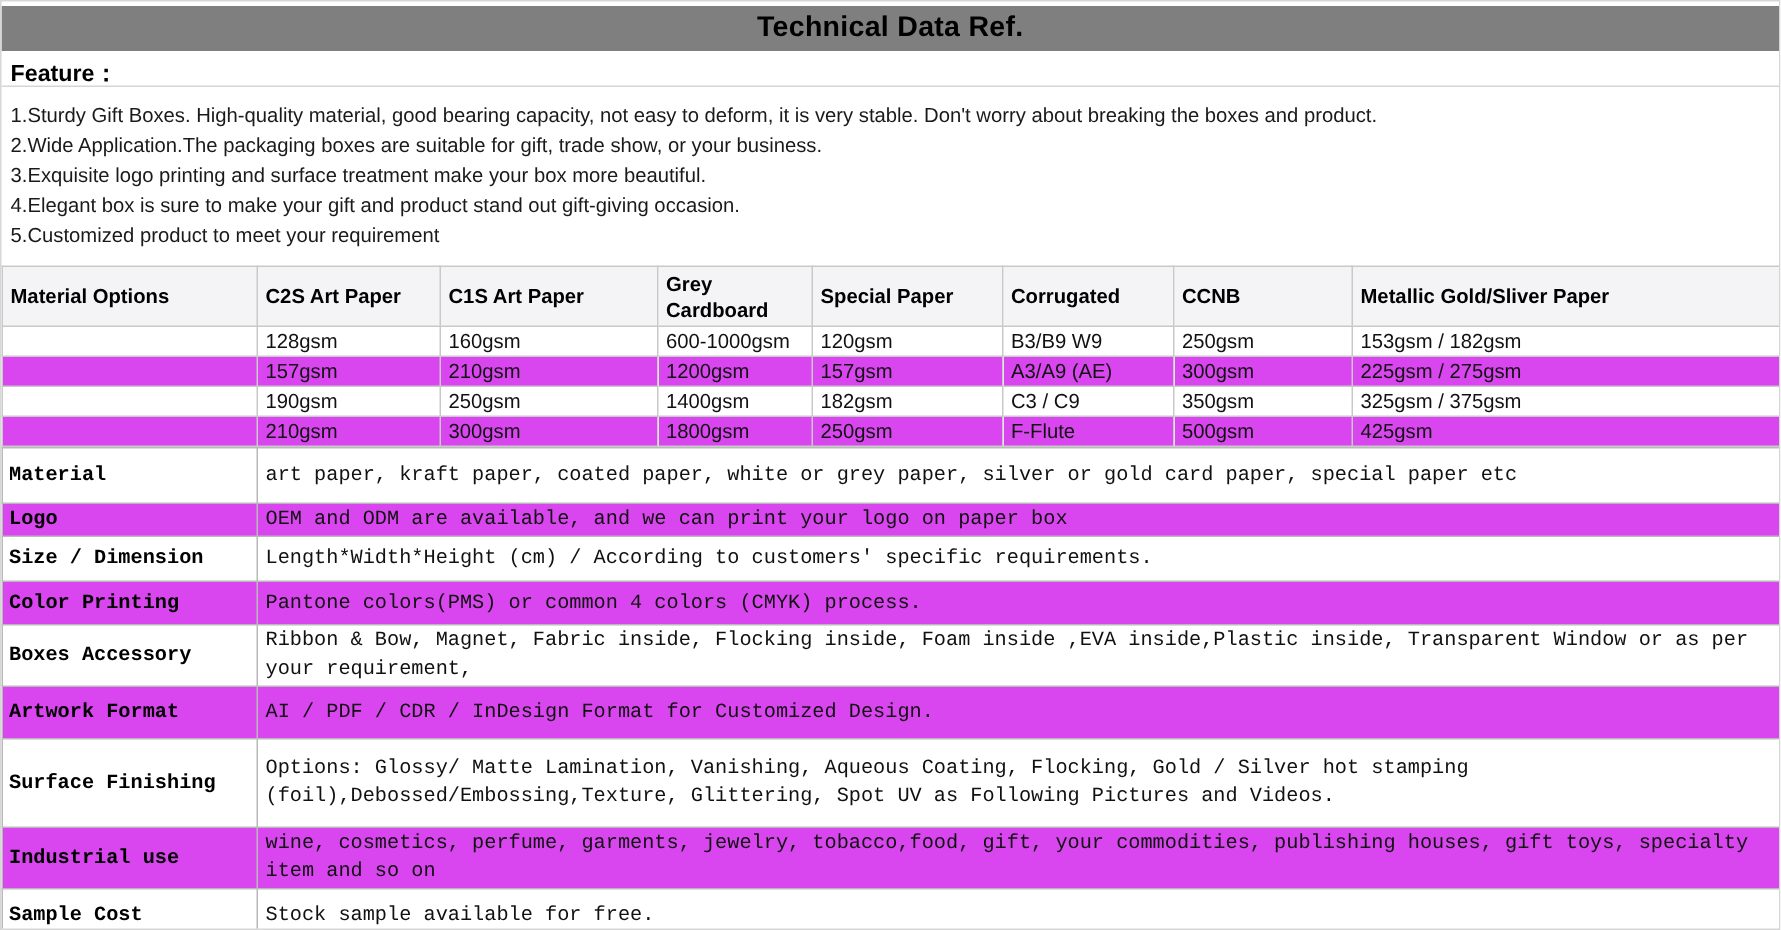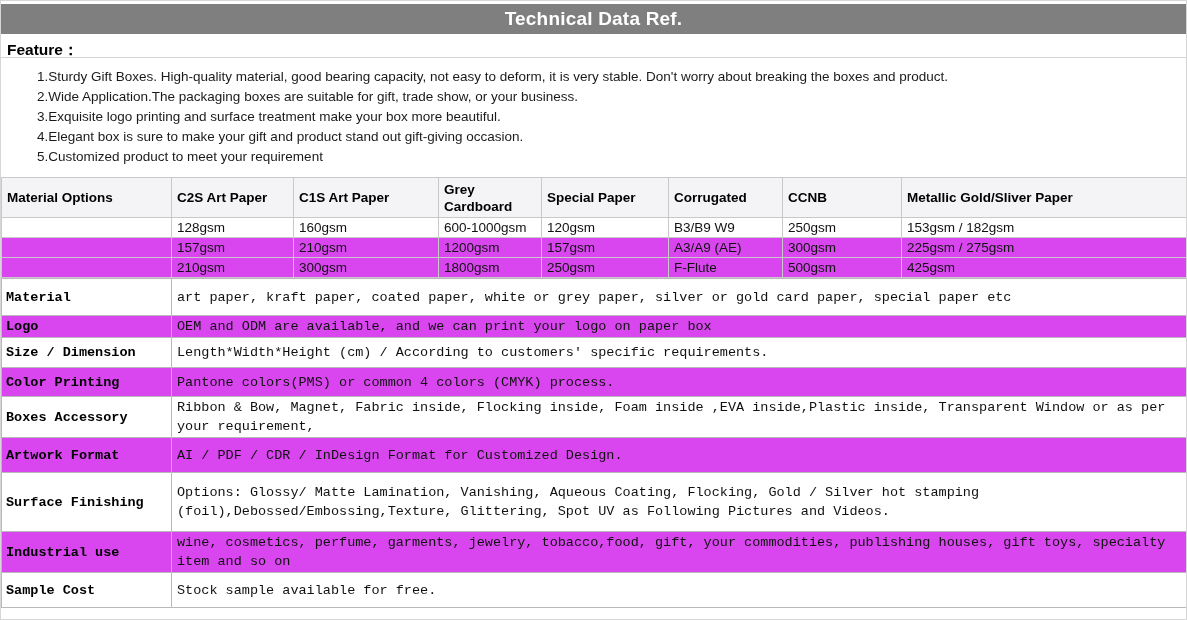--- a/index.html
+++ b/index.html
@@ -1,25 +1,25 @@
 <!DOCTYPE html>
 <html><head>
 <meta charset="utf-8">
 <style>
   html,body{margin:0;padding:0;background:#ffffff;}
   body{width:1187px;height:620px;font-family:"Liberation Sans",sans-serif;color:#111;}
   .page{box-sizing:border-box;width:1187px;height:620px;border:1px solid #d6d6d6;background:#fff;overflow:hidden;}
 
   .title-bar{margin-top:3px;height:30px;background:#7F7F7F;display:flex;align-items:center;justify-content:center;}
-  .title-bar .title{color:#ffffff;font-weight:bold;font-size:19px;letter-spacing:.2px;}
+  .title-bar .title{color:#000000;font-weight:bold;font-size:19px;letter-spacing:.2px;}
 
   .feature-heading{box-sizing:border-box;height:24px;line-height:32px;padding-left:6px;
     font-weight:bold;font-size:15.5px;border-bottom:1px solid #d5d5d5;color:#000;}
   .feature-list{box-sizing:border-box;height:119px;padding:9px 6px 0 6px;font-size:13.5px;line-height:20px;color:#1a1a1a;}
-  .feature-list div{white-space:nowrap;overflow:hidden;margin-left:30px;}
+  .feature-list div{white-space:nowrap;overflow:hidden;}
 
   table{border-collapse:collapse;width:1187px;table-layout:fixed;}
   td,th{box-sizing:border-box;border:1px solid #c9c9c9;font-size:13.5px;vertical-align:middle;
     padding:1px 4px 1px 5px;overflow:hidden;}
   th{text-align:left;font-weight:bold;color:#000;background:#F4F4F6;}
   tr.stripe td{background:#d946ef;}
   .mat th{height:40px;line-height:17px;}
   .mat td{height:20px;white-space:nowrap;}
   .spec td{border-color:#b9b9b9;font-family:Liberation Mono, monospace;}
   .spec td.lbl{font-weight:bold;color:#000;padding-left:4px;}
@@ -79,20 +79,30 @@
       <tr class="stripe">
         <td></td>
         <td>157gsm</td>
         <td>210gsm</td>
         <td>1200gsm</td>
         <td>157gsm</td>
         <td>A3/A9 (AE)</td>
         <td>300gsm</td>
         <td>225gsm / 275gsm</td>
       </tr>
+      <tr>
+        <td></td>
+        <td>190gsm</td>
+        <td>250gsm</td>
+        <td>1400gsm</td>
+        <td>182gsm</td>
+        <td>C3 / C9</td>
+        <td>350gsm</td>
+        <td>325gsm / 375gsm</td>
+      </tr>
       <tr class="stripe">
         <td></td>
         <td>210gsm</td>
         <td>300gsm</td>
         <td>1800gsm</td>
         <td>250gsm</td>
         <td>F-Flute</td>
         <td>500gsm</td>
         <td>425gsm</td>
       </tr>

